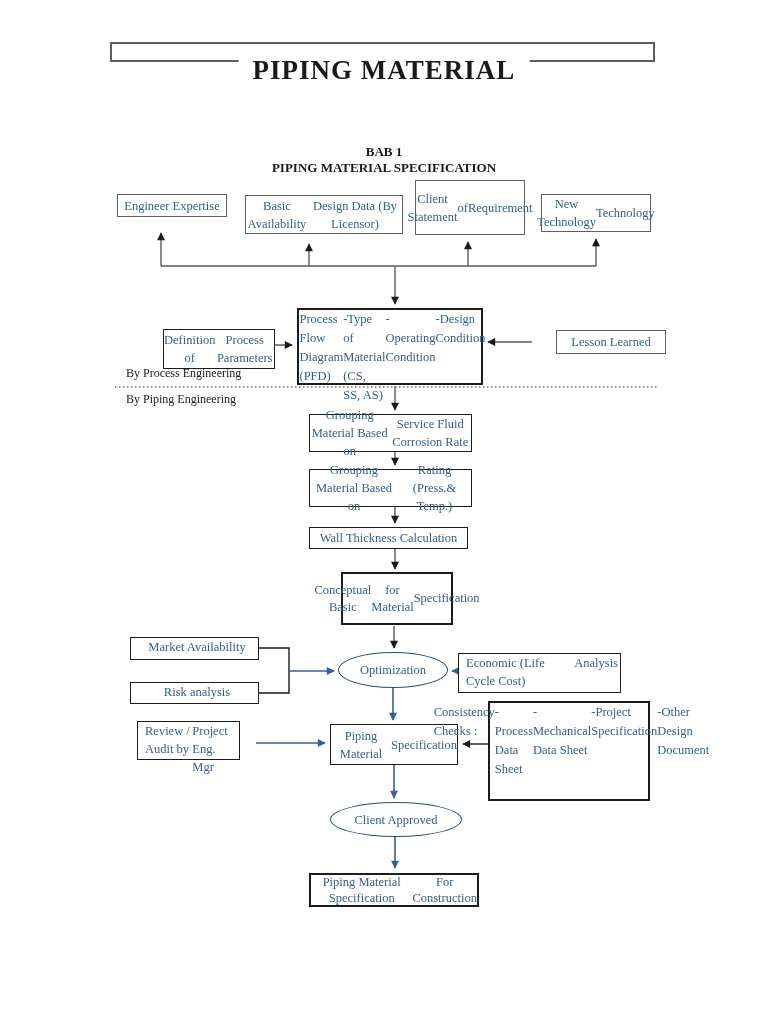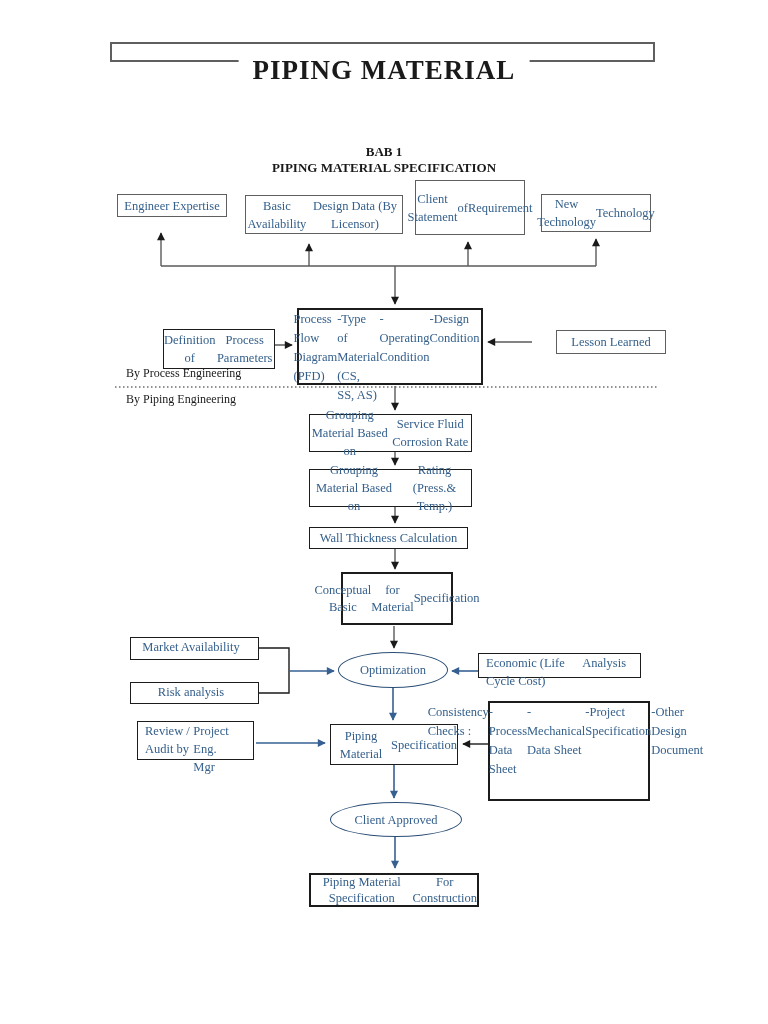--- a/index.html
+++ b/index.html
@@ -10,21 +10,21 @@
   .lk-dark{stroke:var(--arrow_dark);stroke-width:1.4;fill:none;}
   .lk-blue{stroke:var(--arrow_blue);stroke-width:1.6;fill:none;}
   .lk-dot{stroke:#222;stroke-width:1;stroke-dasharray:1.5,2.5;fill:none;}
   #ah-dark path{fill:var(--arrow_dark);}
   #ah-blue path{fill:var(--arrow_blue);}
 
   .box{position:absolute;background:#fff;border:1.5px solid var(--border_dark);
        color:var(--box_text_blue);font-size:12.5px;line-height:18px;
        display:flex;justify-content:center;box-sizing:border-box;}
   .center{text-align:center;align-items:center;}
-  .leftal{text-align:left;align-items:flex-start;padding-left:7px;padding-right:14px;}
+  .leftal{text-align:left;align-items:flex-start;padding-left:7px;padding-right:2px;}
   .gborder{border-color:var(--border_gray);border-width:1.4px;}
   .thick{border-width:2px;}
   .ellipse{border-radius:50%;border:1.6px solid var(--ellipse_border);}
 
   .titlerect{position:absolute;left:110px;top:42px;width:545px;height:20px;
              border:2px solid var(--border_gray);background:#fff;box-sizing:border-box;}
   .pagetitle{position:absolute;left:384px;top:55px;transform:translateX(-50%);
              background:#fff;padding:0 14px;font-size:27px;font-weight:bold;
              color:#1a1a1a;letter-spacing:1px;white-space:nowrap;z-index:2;}
   .heading{position:absolute;left:0;top:144px;width:768px;text-align:center;
@@ -138,26 +138,26 @@
 
   <div class="box leftal" style="left:130px;top:637px;width:129px;height:23px;">
       <div>Market Availability</div>
     </div>
   <div class="box leftal" style="left:130px;top:682px;width:129px;height:22px;">
       <div>Risk analysis</div>
     </div>
   <div class="box center ellipse" style="left:338px;top:652px;width:110px;height:36px;">
       <div>Optimization</div>
     </div>
-  <div class="box leftal" style="left:478px;top:653px;width:163px;height:25px;line-height:18px;">
+  <div class="box leftal" style="left:458px;top:653px;width:163px;height:40px;line-height:18px;">
       <div>Economic (Life Cycle Cost)</div>
       <div>Analysis</div>
     </div>
 
-  <div class="box leftal" style="left:137px;top:721px;width:117px;height:39px;">
+  <div class="box leftal" style="left:137px;top:721px;width:103px;height:39px;">
       <div>Review / Audit by</div>
       <div>Project Eng. Mgr</div>
     </div>
   <div class="box center" style="left:330px;top:724px;width:128px;height:41px;">
       <div>Piping Material</div>
       <div>Specification</div>
     </div>
   <div class="box leftal thick" style="left:488px;top:701px;width:162px;height:100px;line-height:19px;">
       <div>Consistency Checks :</div>
       <div>-Process Data Sheet</div>

